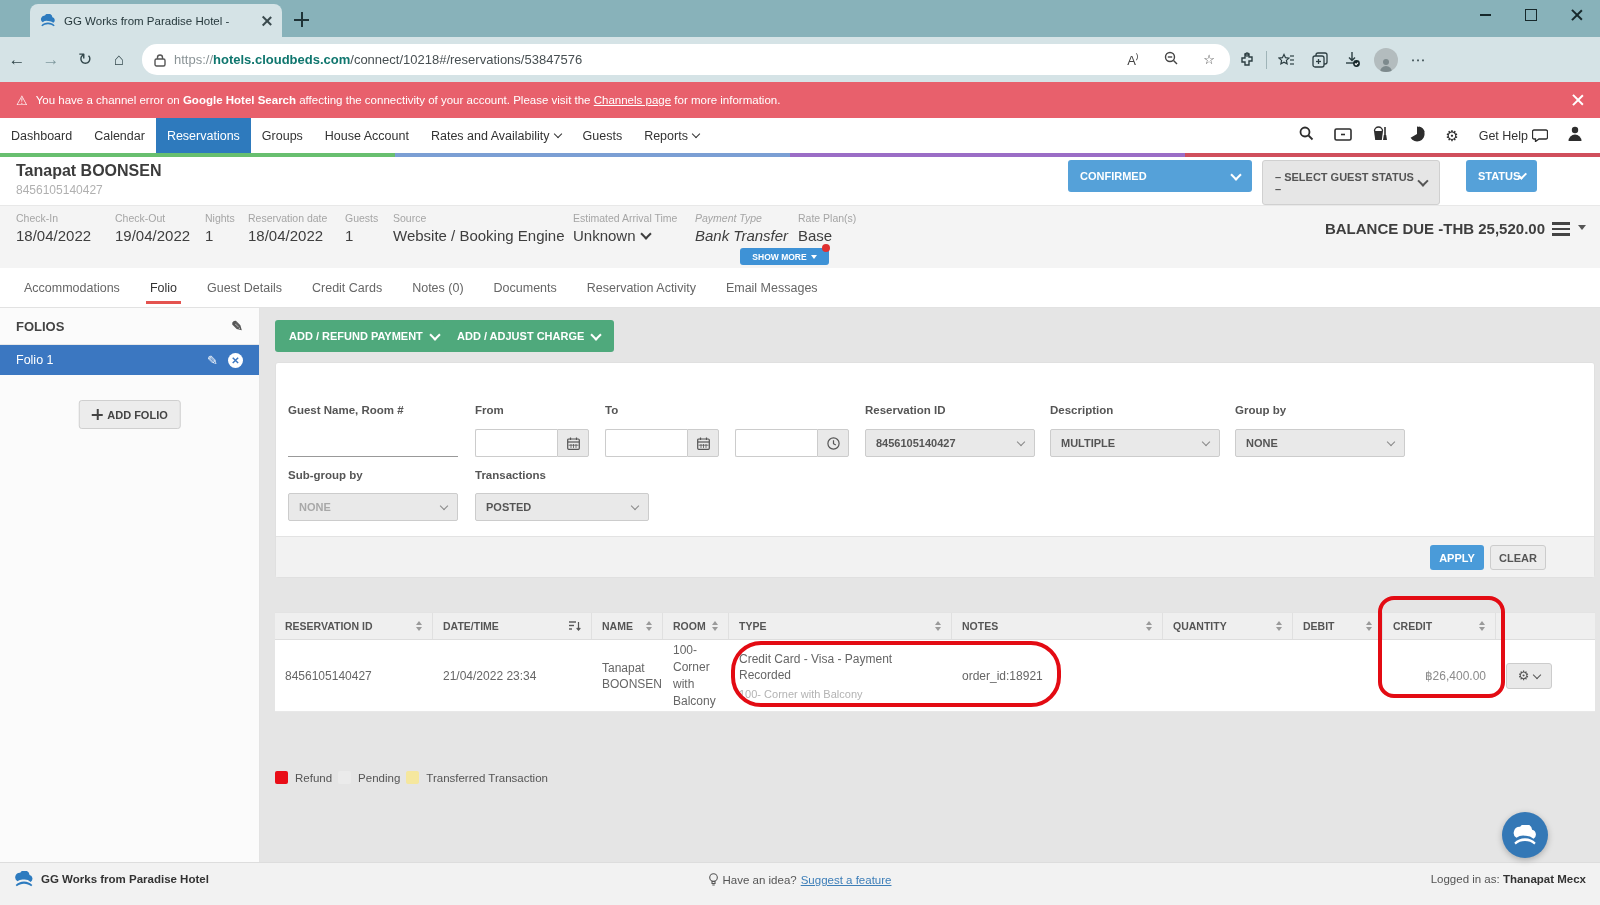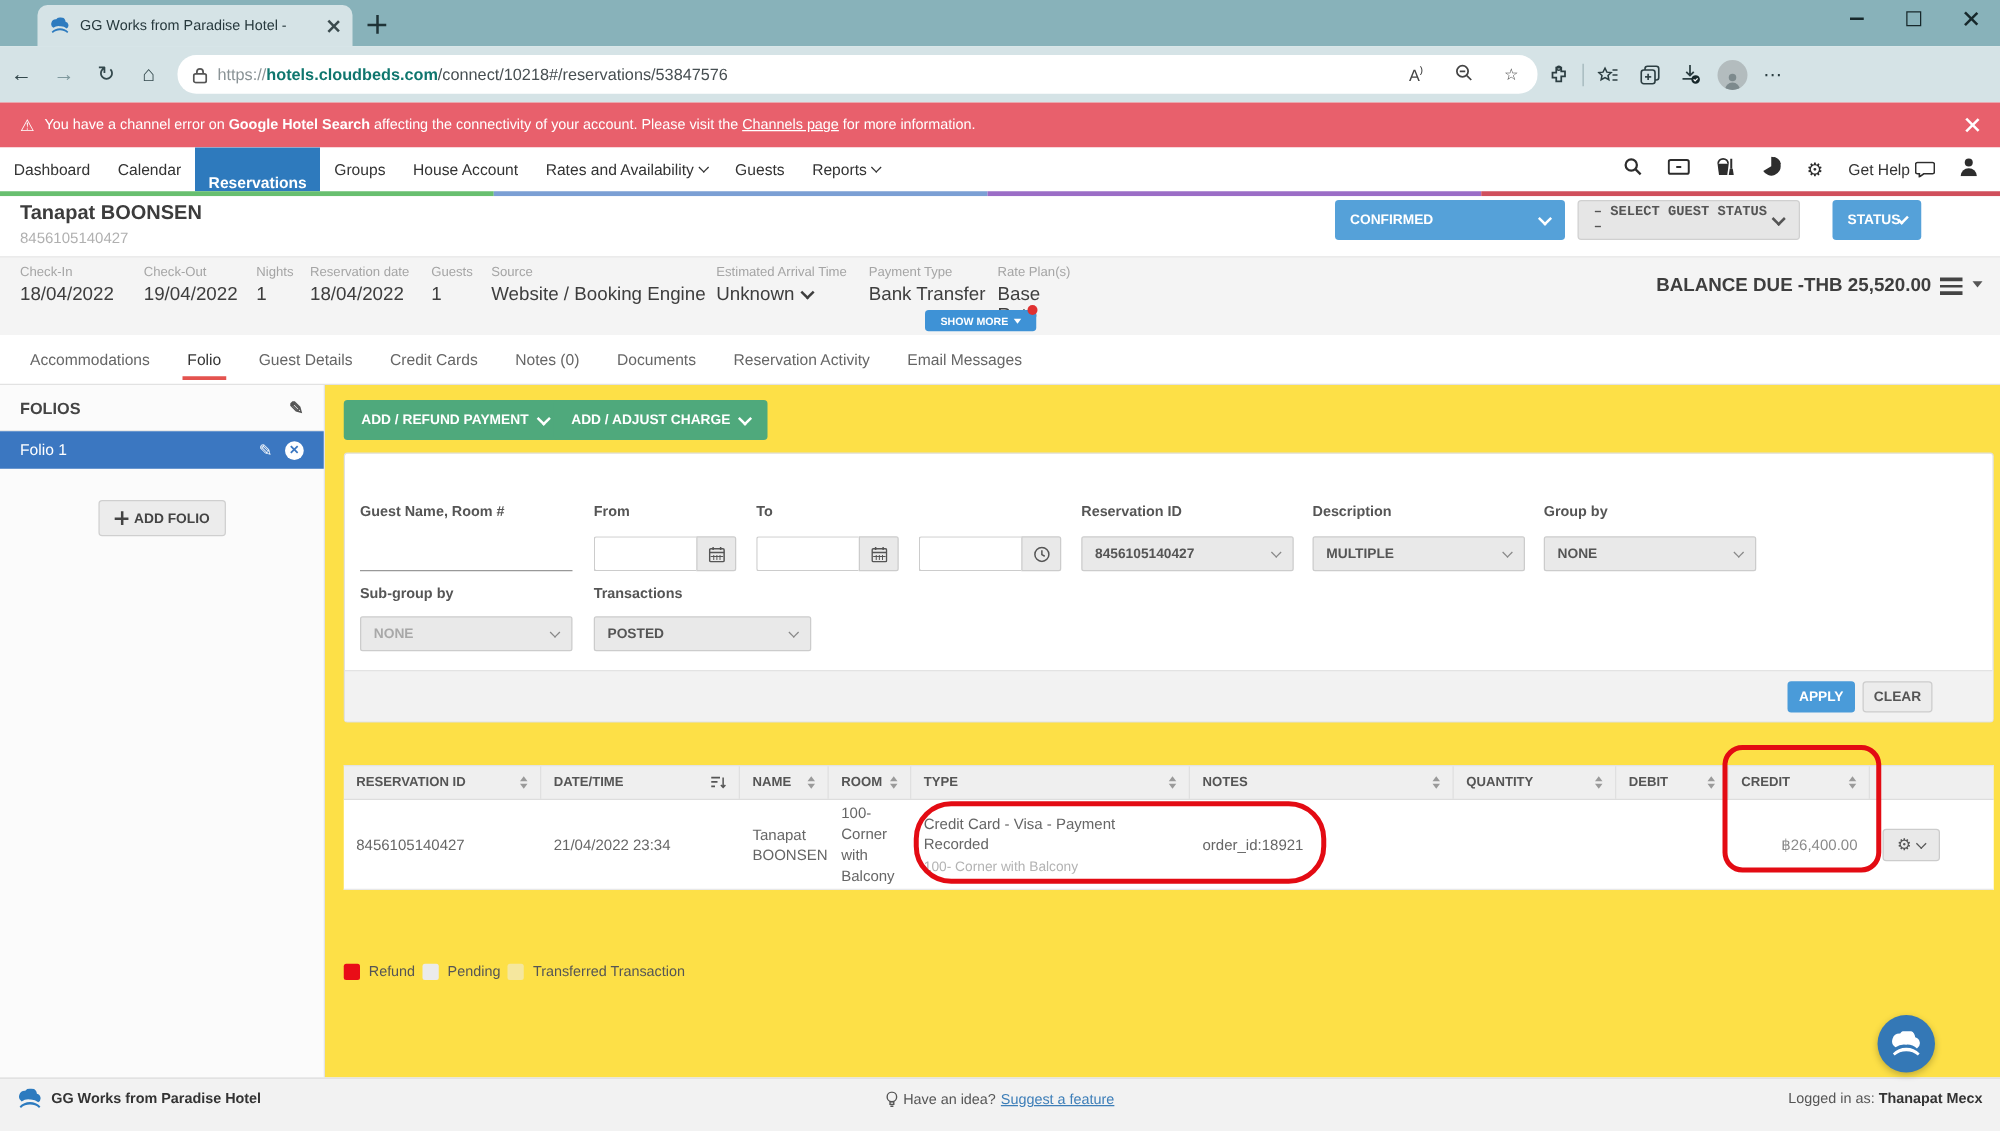--- a/index.html
+++ b/index.html
@@ -46,21 +46,21 @@
   .alert b{font-weight:bold;}
   .alert .lnk{text-decoration:underline;cursor:pointer;}
   .alert-close{margin-left:auto;position:relative;width:12px;height:12px;cursor:pointer;}
   .alert-close::before,.alert-close::after{content:"";position:absolute;left:5px;top:-1px;width:1.5px;height:14px;background:#fff;}
   .alert-close::before{transform:rotate(45deg);}
   .alert-close::after{transform:rotate(-45deg);}
 
   
   .cbnav{position:absolute;left:0;top:118px;width:1600px;height:35px;background:#fff;display:flex;align-items:stretch;}
   .cbnav-item{display:flex;align-items:center;padding:0 11px;font-size:12.5px;color:#333;gap:5px;cursor:pointer;}
-  .cbnav-item.active{background:#2e7abd;color:#fff;font-weight:bold;align-items:flex-end;}
+  .cbnav-item.active{background:#2e7abd;color:#fff;font-weight:normal;}
   .cbnav-right{margin-left:auto;display:flex;align-items:center;gap:20px;padding-right:18px;color:#2d2d2d;}
   .cbnav-right .gicon{font-size:15px;color:#2d2d2d;}
   .gethelp{display:flex;align-items:center;gap:4px;font-size:12.5px;color:#333;}
   .rainbow{position:absolute;left:0;top:153px;width:1600px;height:4px;display:flex;}
   .rainbow span{height:4px;}
 
   
   .ghead{position:absolute;left:0;top:157px;width:1600px;height:48px;background:#fff;}
   .gname{position:absolute;left:16px;top:5px;font-size:16px;font-weight:bold;color:#3c3c3c;}
   .gid{position:absolute;left:16px;top:26px;font-size:12px;color:#b0b0b0;}
@@ -98,21 +98,21 @@
   .folio-row .sp{flex:1;}
   .folio-row .pen{font-size:13px;color:#fff;cursor:pointer;}
   .cx{width:15px;height:15px;border-radius:50%;background:#fff;color:#3b77c1;font-size:10px;font-weight:bold;display:flex;align-items:center;justify-content:center;cursor:pointer;}
   .addfolio{position:absolute;left:50%;transform:translateX(-50%);top:92px;height:27px;background:#ececec;border:1px solid #cfcfcf;border-radius:3px;font-size:11px;font-weight:bold;color:#444;display:flex;align-items:center;padding:0 12px;gap:5px;cursor:pointer;}
   .plus{position:relative;width:11px;height:11px;}
   .plus::before,.plus::after{content:"";position:absolute;background:currentColor;}
   .plus::before{left:0;top:5px;width:11px;height:2px;}
   .plus::after{left:5px;top:0;width:2px;height:11px;}
 
   
-  .main{position:absolute;left:260px;top:308px;right:0;bottom:43px;background:#fde047;}
+  .main{position:absolute;left:260px;top:308px;right:0;bottom:43px;background:#e5e5e5;}
   .gbtn{position:absolute;top:12px;height:32px;background:#4fa97c;border-radius:3px;color:#fff;font-size:11px;font-weight:bold;display:flex;align-items:center;padding:0 14px;gap:8px;cursor:pointer;}
 
   .filter{position:absolute;left:15px;top:54px;width:1320px;height:216px;border:1px solid #e0e0e0;border-radius:3px;box-sizing:border-box;background:#fff;}
   .filter-head{height:28px;background:#f7f7f7;border-bottom:1px solid #e3e3e3;display:flex;align-items:center;padding:0 12px;gap:8px;font-size:13px;font-weight:bold;color:#444;cursor:pointer;}
   .flabel{position:absolute;font-size:11.5px;font-weight:bold;color:#555;}
   .finput{position:absolute;height:28px;box-sizing:border-box;border:1px solid #ccc;background:#fff;border-radius:2px;font-size:12px;color:#444;font-family:"Liberation Sans",sans-serif;padding:0 8px;}
   .finput.underline{border:none;border-bottom:1px solid #999;border-radius:0;background:transparent;}
   .fgroup{position:absolute;height:28px;display:flex;}
   .fgroup input{width:82px;border:1px solid #ccc;border-right:none;border-radius:2px 0 0 2px;padding:0 8px;font-size:12px;box-sizing:border-box;font-family:"Liberation Sans",sans-serif;}
   .faddon{width:32px;background:#e9e9e9;border:1px solid #ccc;border-radius:0 2px 2px 0;box-sizing:border-box;display:flex;align-items:center;justify-content:center;color:#555;}
@@ -318,21 +318,21 @@
     <span style="width:415px;background:#d04f5c;"></span>
   </div>
 
   <div class="ghead">
     <div class="gname">Tanapat BOONSEN</div>
     <div class="gid">8456105140427</div>
     <div class="btn btn-blue abs" style="left:1068px;top:3px;width:184px;height:32px;">
         <span>CONFIRMED</span>
         <span class="chev"></span>
       </div>
-    <div class="btn btn-gray abs" style="left:1262px;top:3px;width:178px;height:32px;font-family:Liberation Mono, monospace;">
+    <div class="btn btn-gray abs" style="left:1262px;top:3px;width:178px;height:45px;">
         <span>– SELECT GUEST STATUS –</span>
         <span class="chev"></span>
       </div>
     <div class="btn btn-blue abs" style="left:1466px;top:3px;width:71px;height:32px;">
         <span>STATUS</span>
         <span class="chev"></span>
       </div>
   </div>
 
   <div class="details">
@@ -361,21 +361,21 @@
           <div class="dlabel">Source</div>
           <div class="dvalue">Website / Booking Engine</div>
         </div>
       <div class="dfield" style="width:122px;">
           <div class="dlabel">Estimated Arrival Time</div>
           <div class="dvalue">
             <span>Unknown</span>
             <span class="chev"></span>
           </div>
         </div>
-      <div class="dfield" style="width:103px;">
+      <div class="dfield" style="width:103px;font-style:italic;">
           <div class="dlabel">Payment Type</div>
           <div class="dvalue">Bank Transfer</div>
         </div>
       <div class="dfield" style="width:70px;">
           <div class="dlabel">Rate Plan(s)</div>
           <div class="dvalue">Base Rate</div>
         </div>
     </div>
     <div class="balance">BALANCE DUE -THB 25,520.00</div>
     <div class="hamb">

